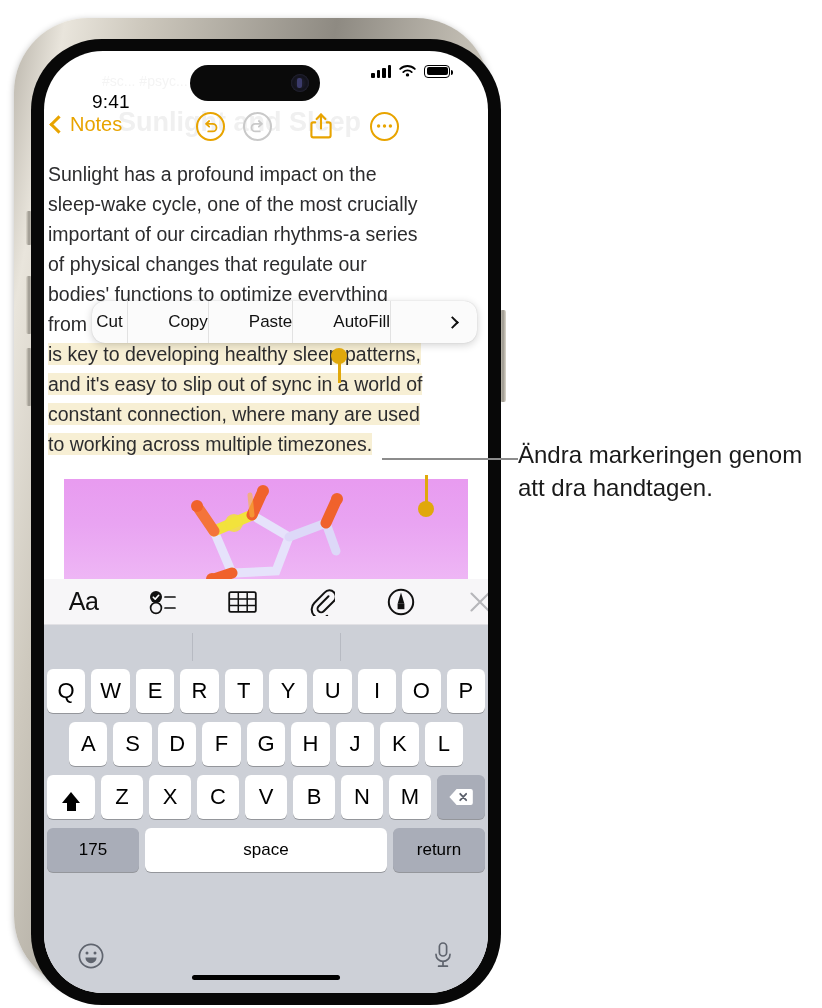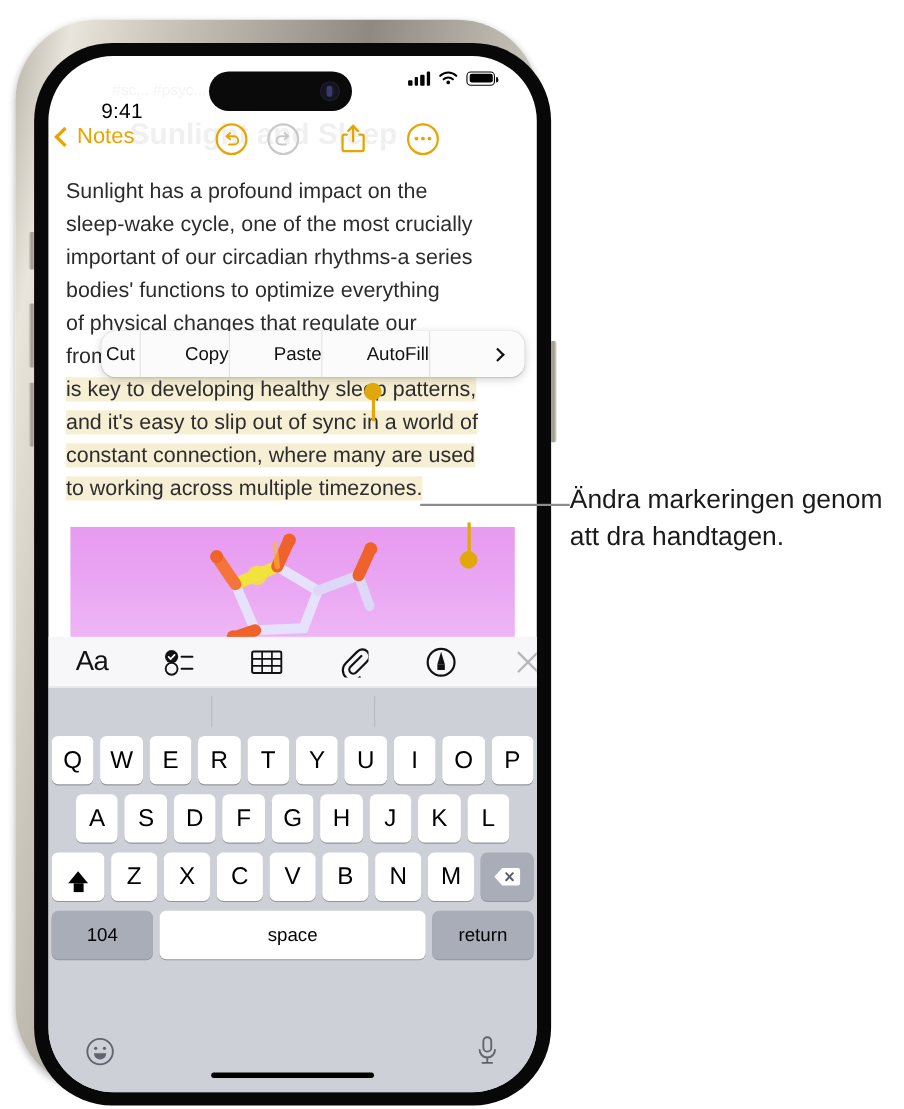--- a/index.html
+++ b/index.html
@@ -89,21 +89,21 @@
     pointer-events:none; overflow:hidden;
   }
   .ghost-tags {
     position:absolute; left:58px; top:22px; width:240px;
     font-size:14px; color:#f4f4f4; white-space:nowrap; pointer-events:none;
   }
 
   
   .note-body {
     position:absolute; left:0; top:108px; width:444px;
-    padding:0 16px; font-size:19.5px; line-height:30px; color:#2c2c2e;
+    padding:0 4px; font-size:19.5px; line-height:30px; color:#2c2c2e;
   }
   .note-line { white-space:nowrap; }
   .hl { background:#f7efd4; }
 
   
   .edit-menu {
     position:absolute; left:48px; top:250px; width:385px; height:42px;
     background:#fbfbfb; border-radius:13px;
     box-shadow:0 2px 9px rgba(0,0,0,.18), 0 0 1px rgba(0,0,0,.2);
     display:flex; align-items:stretch; overflow:hidden; z-index:6;gap:40px;
@@ -253,22 +253,22 @@
           </div>
         </div>
 
         <div class="nav-done">Done</div>
       </div>
 
       <div class="note-body">
         <div class="note-line">Sunlight has a profound impact on the</div>
         <div class="note-line">sleep-wake cycle, one of the most crucially</div>
         <div class="note-line">important of our circadian rhythms-a series</div>
+        <div class="note-line">of physical changes that regulate our</div>
         <div class="note-line">bodies' functions to optimize everything</div>
-        <div class="note-line">of physical changes that regulate our</div>
         <div class="note-line">
           <span>from wakefulness to digestion. </span><span class="hl">Consistency</span>
         </div>
         <div class="note-line"><span class="hl">is key to developing healthy sleep patterns,</span></div>
         <div class="note-line"><span class="hl">and it's easy to slip out of sync in a world of</span></div>
         <div class="note-line"><span class="hl">constant connection, where many are used</span></div>
         <div class="note-line"><span class="hl">to working across multiple timezones.</span></div>
       </div>
 
       <div class="attach">
@@ -395,21 +395,21 @@
           <div class="key">M</div>
           <div class="key dark fixed-del">
             <svg width="26" height="20" viewBox="0 0 26 20">
               <path d="M8.6 2h14.2a2 2 0 012 2v12a2 2 0 01-2 2H8.6L1.4 10z" fill="#fff"></path>
               <path d="M12.2 6.8l6 6.4M18.2 6.8l-6 6.4" stroke="#5a5f6b" stroke-width="1.8" stroke-linecap="round"></path>
             </svg>
           </div>
         </div>
 
         <div class="krow r4">
-          <div class="key dark k123">104</div>
+          <div class="key dark k123">175</div>
           <div class="key kspace">space</div>
           <div class="key dark kreturn">return</div>
         </div>
 
         <div class="kb-bottom">
           <div class="emoji-ic">
             <svg width="26" height="26" viewBox="0 0 26 26">
               <circle cx="13" cy="13" r="11.6" stroke="#5f646e" stroke-width="1.7" fill="none"></circle>
               <circle cx="9" cy="10" r="1.5" fill="#5f646e"></circle>
                 <circle cx="17" cy="10" r="1.5" fill="#5f646e"></circle>

